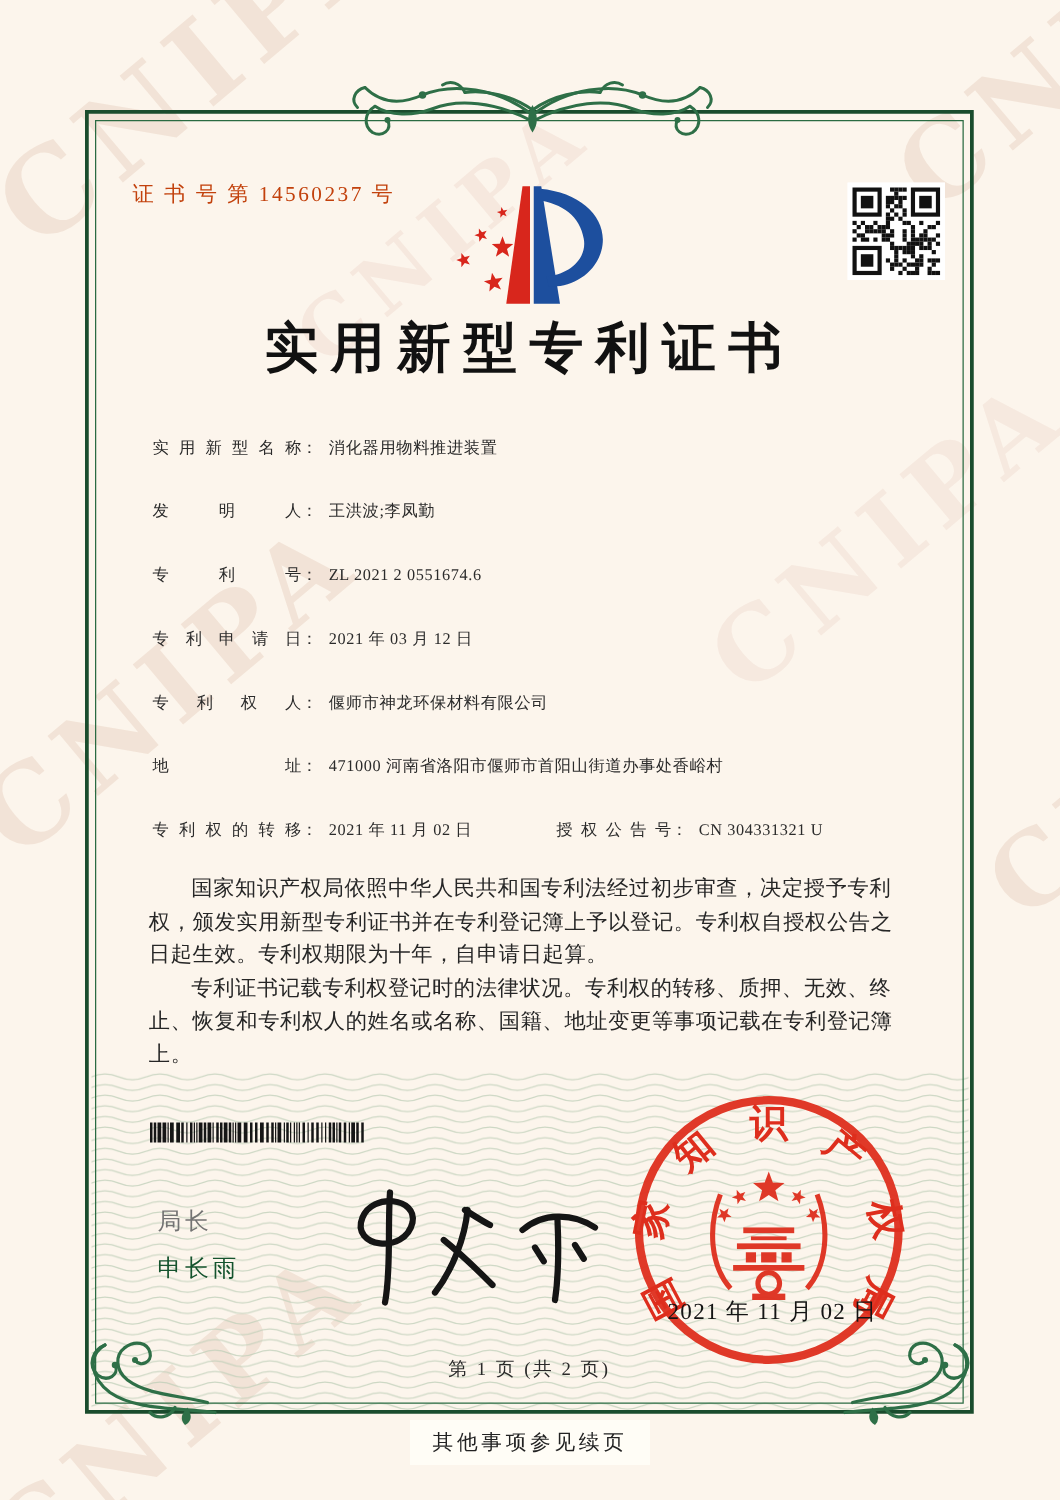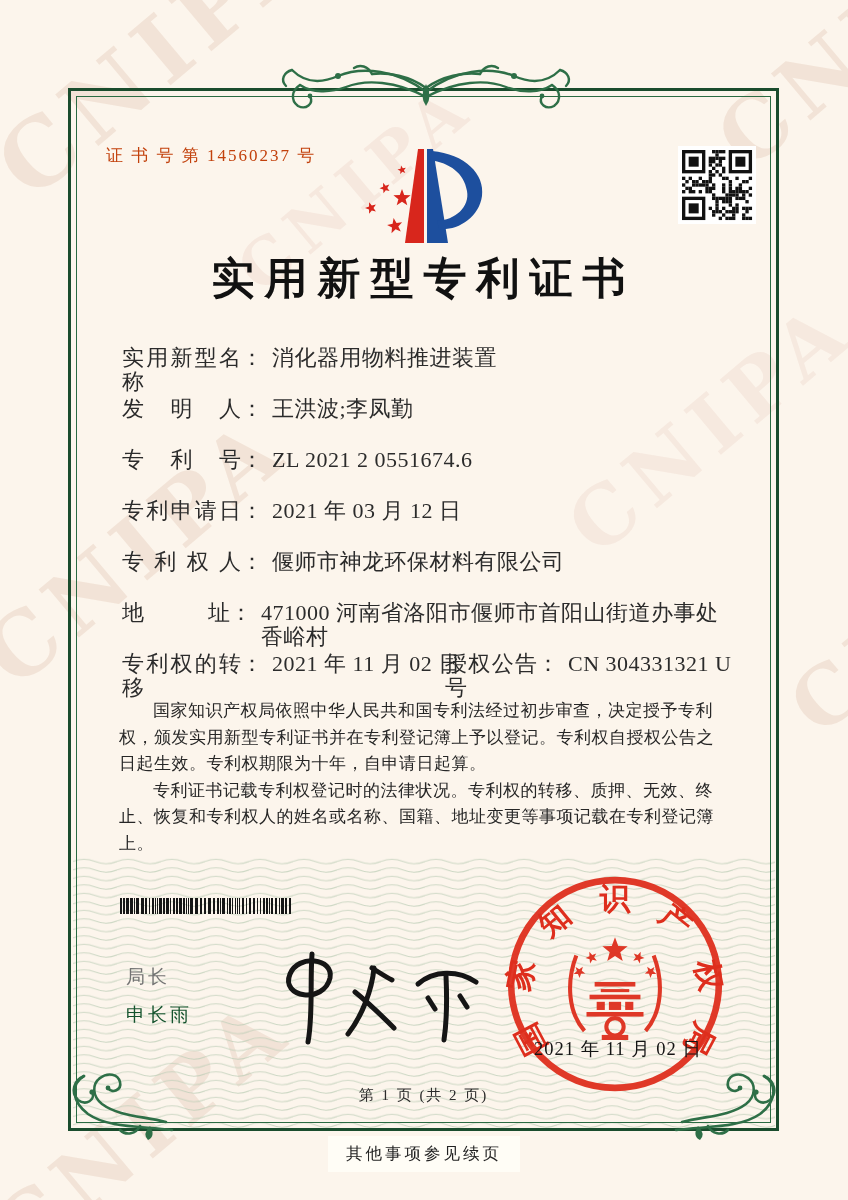--- a/index.html
+++ b/index.html
@@ -15,21 +15,21 @@
   .waves{position:absolute;left:73px;top:856px;width:702px;height:272px;opacity:.75;}
   
   .orn{position:absolute;}
   
   .cert-no{position:absolute;left:106px;top:144px;font-size:17px;letter-spacing:2px;color:#c2410c;}
   .logo{position:absolute;left:345px;top:136px;width:150px;height:120px;}
   .qr{position:absolute;left:678px;top:146px;width:78px;height:78px;background:#fff;}
   .title{position:absolute;left:68px;top:250px;width:711px;text-align:center;font-size:43px;font-weight:bold;
          letter-spacing:10px;color:#111;}
   
-  .fields{position:absolute;left:122px;top:346px;width:616px;font-size:22px;color:#2b2b2b;}
+  .fields{position:absolute;left:122px;top:346px;width:616px;font-size:13px;color:#2b2b2b;}
   .frow{position:relative;height:51px;display:flex;align-items:flex-start;line-height:24px;}
   .flabel{display:inline-block;width:119px;text-align:justify;text-align-last:justify;letter-spacing:0;}
   .fcolon{display:inline-block;}
   .fvalue{margin-left:9px;letter-spacing:.5px;}
   .pair2{position:absolute;left:323px;top:0;display:flex;}
   .pair2 .flabel{width:92px;}
   
   .paras{position:absolute;left:119px;top:698px;width:612px;font-size:17px;line-height:26.5px;color:#262626;}
   .paras p{margin:0;text-indent:2em;letter-spacing:.5px;}
   

